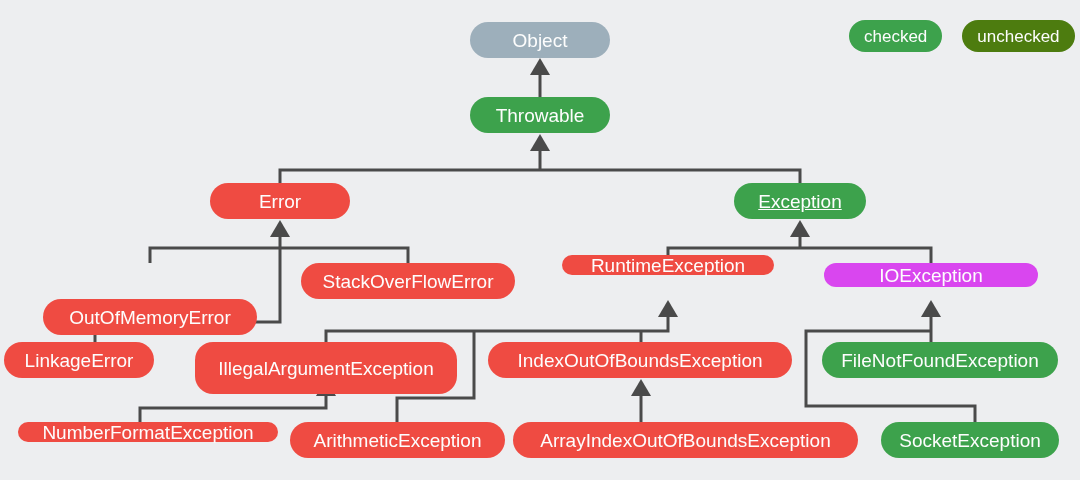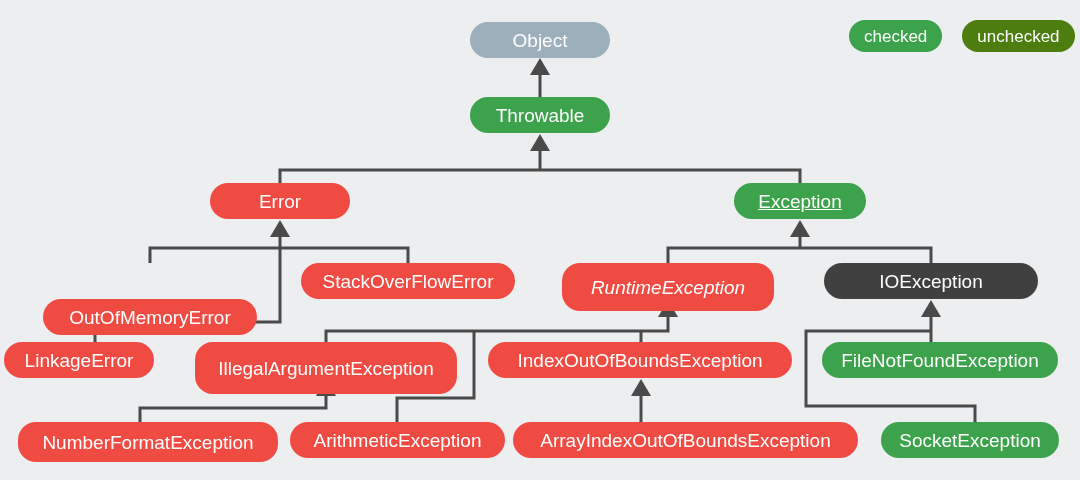--- a/index.html
+++ b/index.html
@@ -92,27 +92,27 @@
       <polygon points="326,379 316,396 336,396" fill="#4a4a4a"></polygon>
       <polygon points="641,379 631,396 651,396" fill="#4a4a4a"></polygon>
     </svg>
   <div id="nodes">
       <div class="node" style="left: 470px; top: 22px; width: 140px; height: 36px; background: rgb(157, 175, 187);">Object</div>
       <div class="node" style="left: 470px; top: 97px; width: 140px; height: 36px; background: rgb(61, 162, 76);">Throwable</div>
       <div class="node" style="left: 210px; top: 183px; width: 140px; height: 36px; background: rgb(239, 75, 66);">Error</div>
       <div class="node" style="left: 734px; top: 183px; width: 132px; height: 36px; background: rgb(61, 162, 76); text-decoration: underline;">Exception</div>
       <div class="node" style="left: 43px; top: 263px; width: 214px; height: 36px; background: rgb(239, 75, 66); margin-top: 36px;">OutOfMemoryError</div>
       <div class="node" style="left: 301px; top: 263px; width: 214px; height: 36px; background: rgb(239, 75, 66);">StackOverFlowError</div>
-      <div class="node" style="left: 562px; top: 263px; width: 212px; height: 48px; background: rgb(239, 75, 66); font-style: italic;">RuntimeException</div>
-      <div class="node" style="left: 824px; top: 263px; width: 214px; height: 36px; background: #404040;">IOException</div>
+      <div class="node" style="left: 562px; top: 255px; width: 212px; height: 20px; background: rgb(239, 75, 66);">RuntimeException</div>
+      <div class="node" style="left: 824px; top: 263px; width: 214px; height: 24px; background: #d946ef;">IOException</div>
       <div class="node" style="left: 4px; top: 342px; width: 150px; height: 36px; background: rgb(239, 75, 66);">LinkageError</div>
       <div class="node" style="left: 195px; top: 342px; width: 262px; height: 52px; background: rgb(239, 75, 66);">IllegalArgumentException</div>
       <div class="node" style="left: 488px; top: 342px; width: 304px; height: 36px; background: rgb(239, 75, 66);">IndexOutOfBoundsException</div>
       <div class="node" style="left: 822px; top: 342px; width: 236px; height: 36px; background: rgb(61, 162, 76);">FileNotFoundException</div>
-      <div class="node" style="left: 18px; top: 422px; width: 260px; height: 40px; background: rgb(239, 75, 66);">NumberFormatException</div>
+      <div class="node" style="left: 18px; top: 422px; width: 260px; height: 20px; background: rgb(239, 75, 66);">NumberFormatException</div>
       <div class="node" style="left: 290px; top: 422px; width: 215px; height: 36px; background: rgb(239, 75, 66);">ArithmeticException</div>
       <div class="node" style="left: 513px; top: 422px; width: 345px; height: 36px; background: rgb(239, 75, 66);">ArrayIndexOutOfBoundsException</div>
       <div class="node" style="left: 881px; top: 422px; width: 178px; height: 36px; background: rgb(61, 162, 76);">SocketException</div>
     </div>
   <div id="legend">
     <span class="pill" id="legend-pill-0" style="background: rgb(61, 162, 76);">checked</span>
     <span class="pill" id="legend-pill-1" style="background: #4d7c0f;">unchecked</span>
   </div>
 </div>
 

